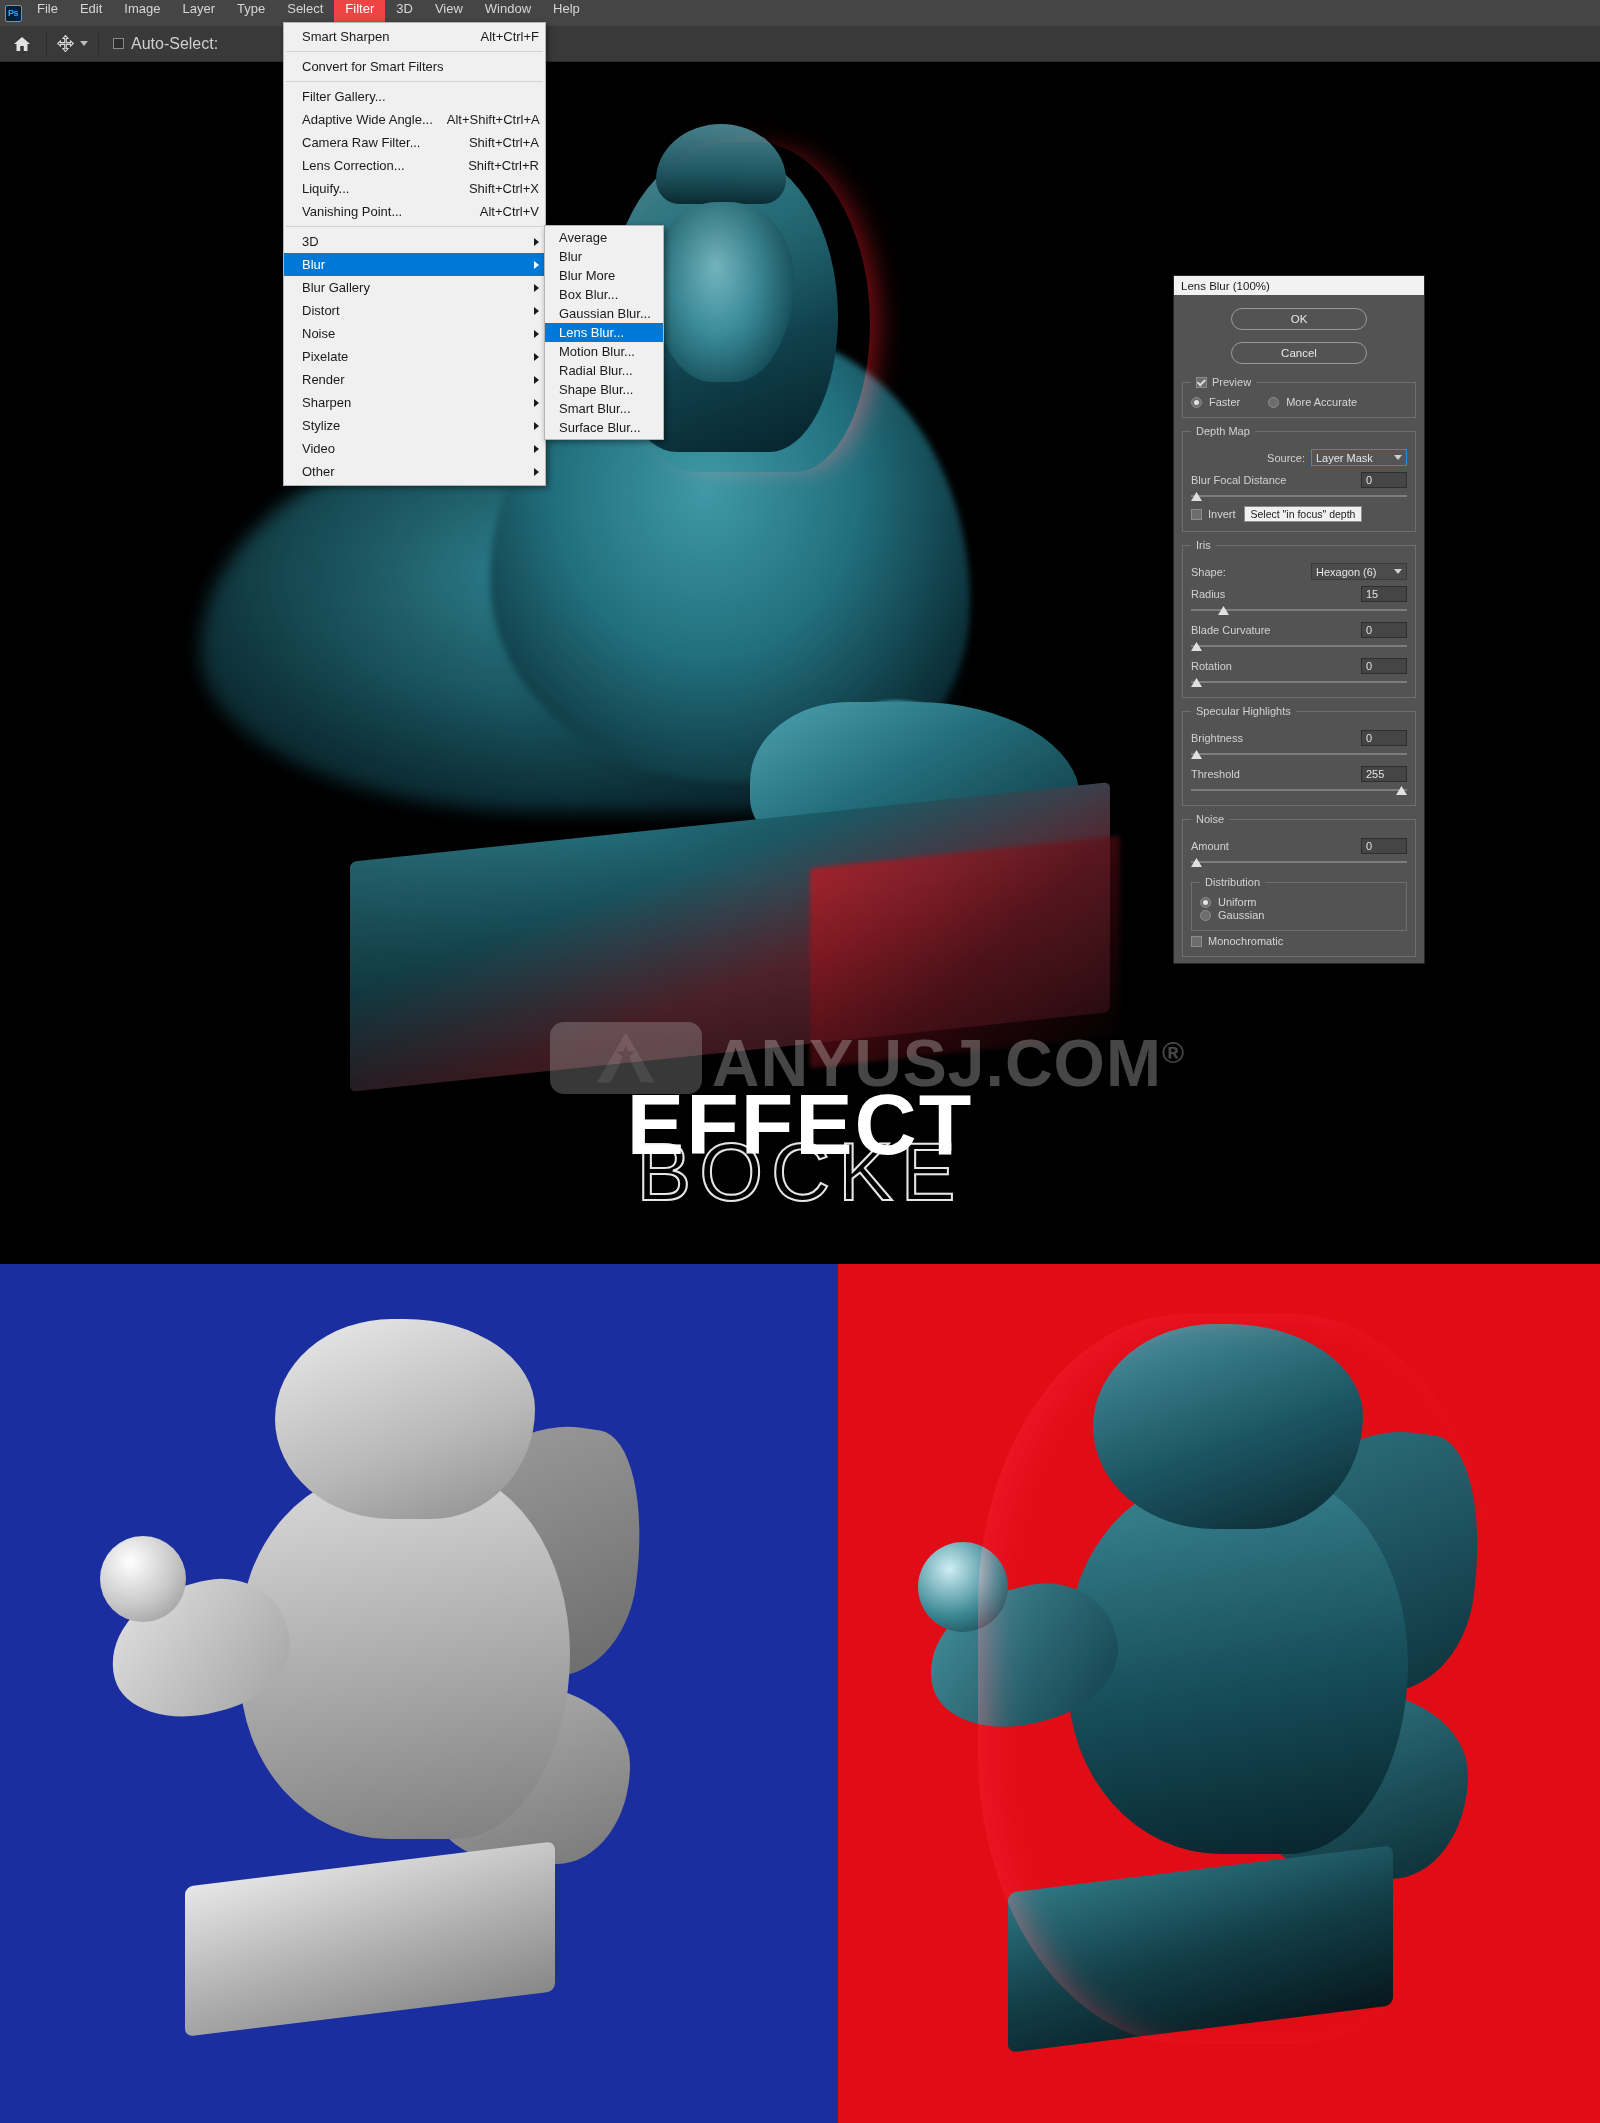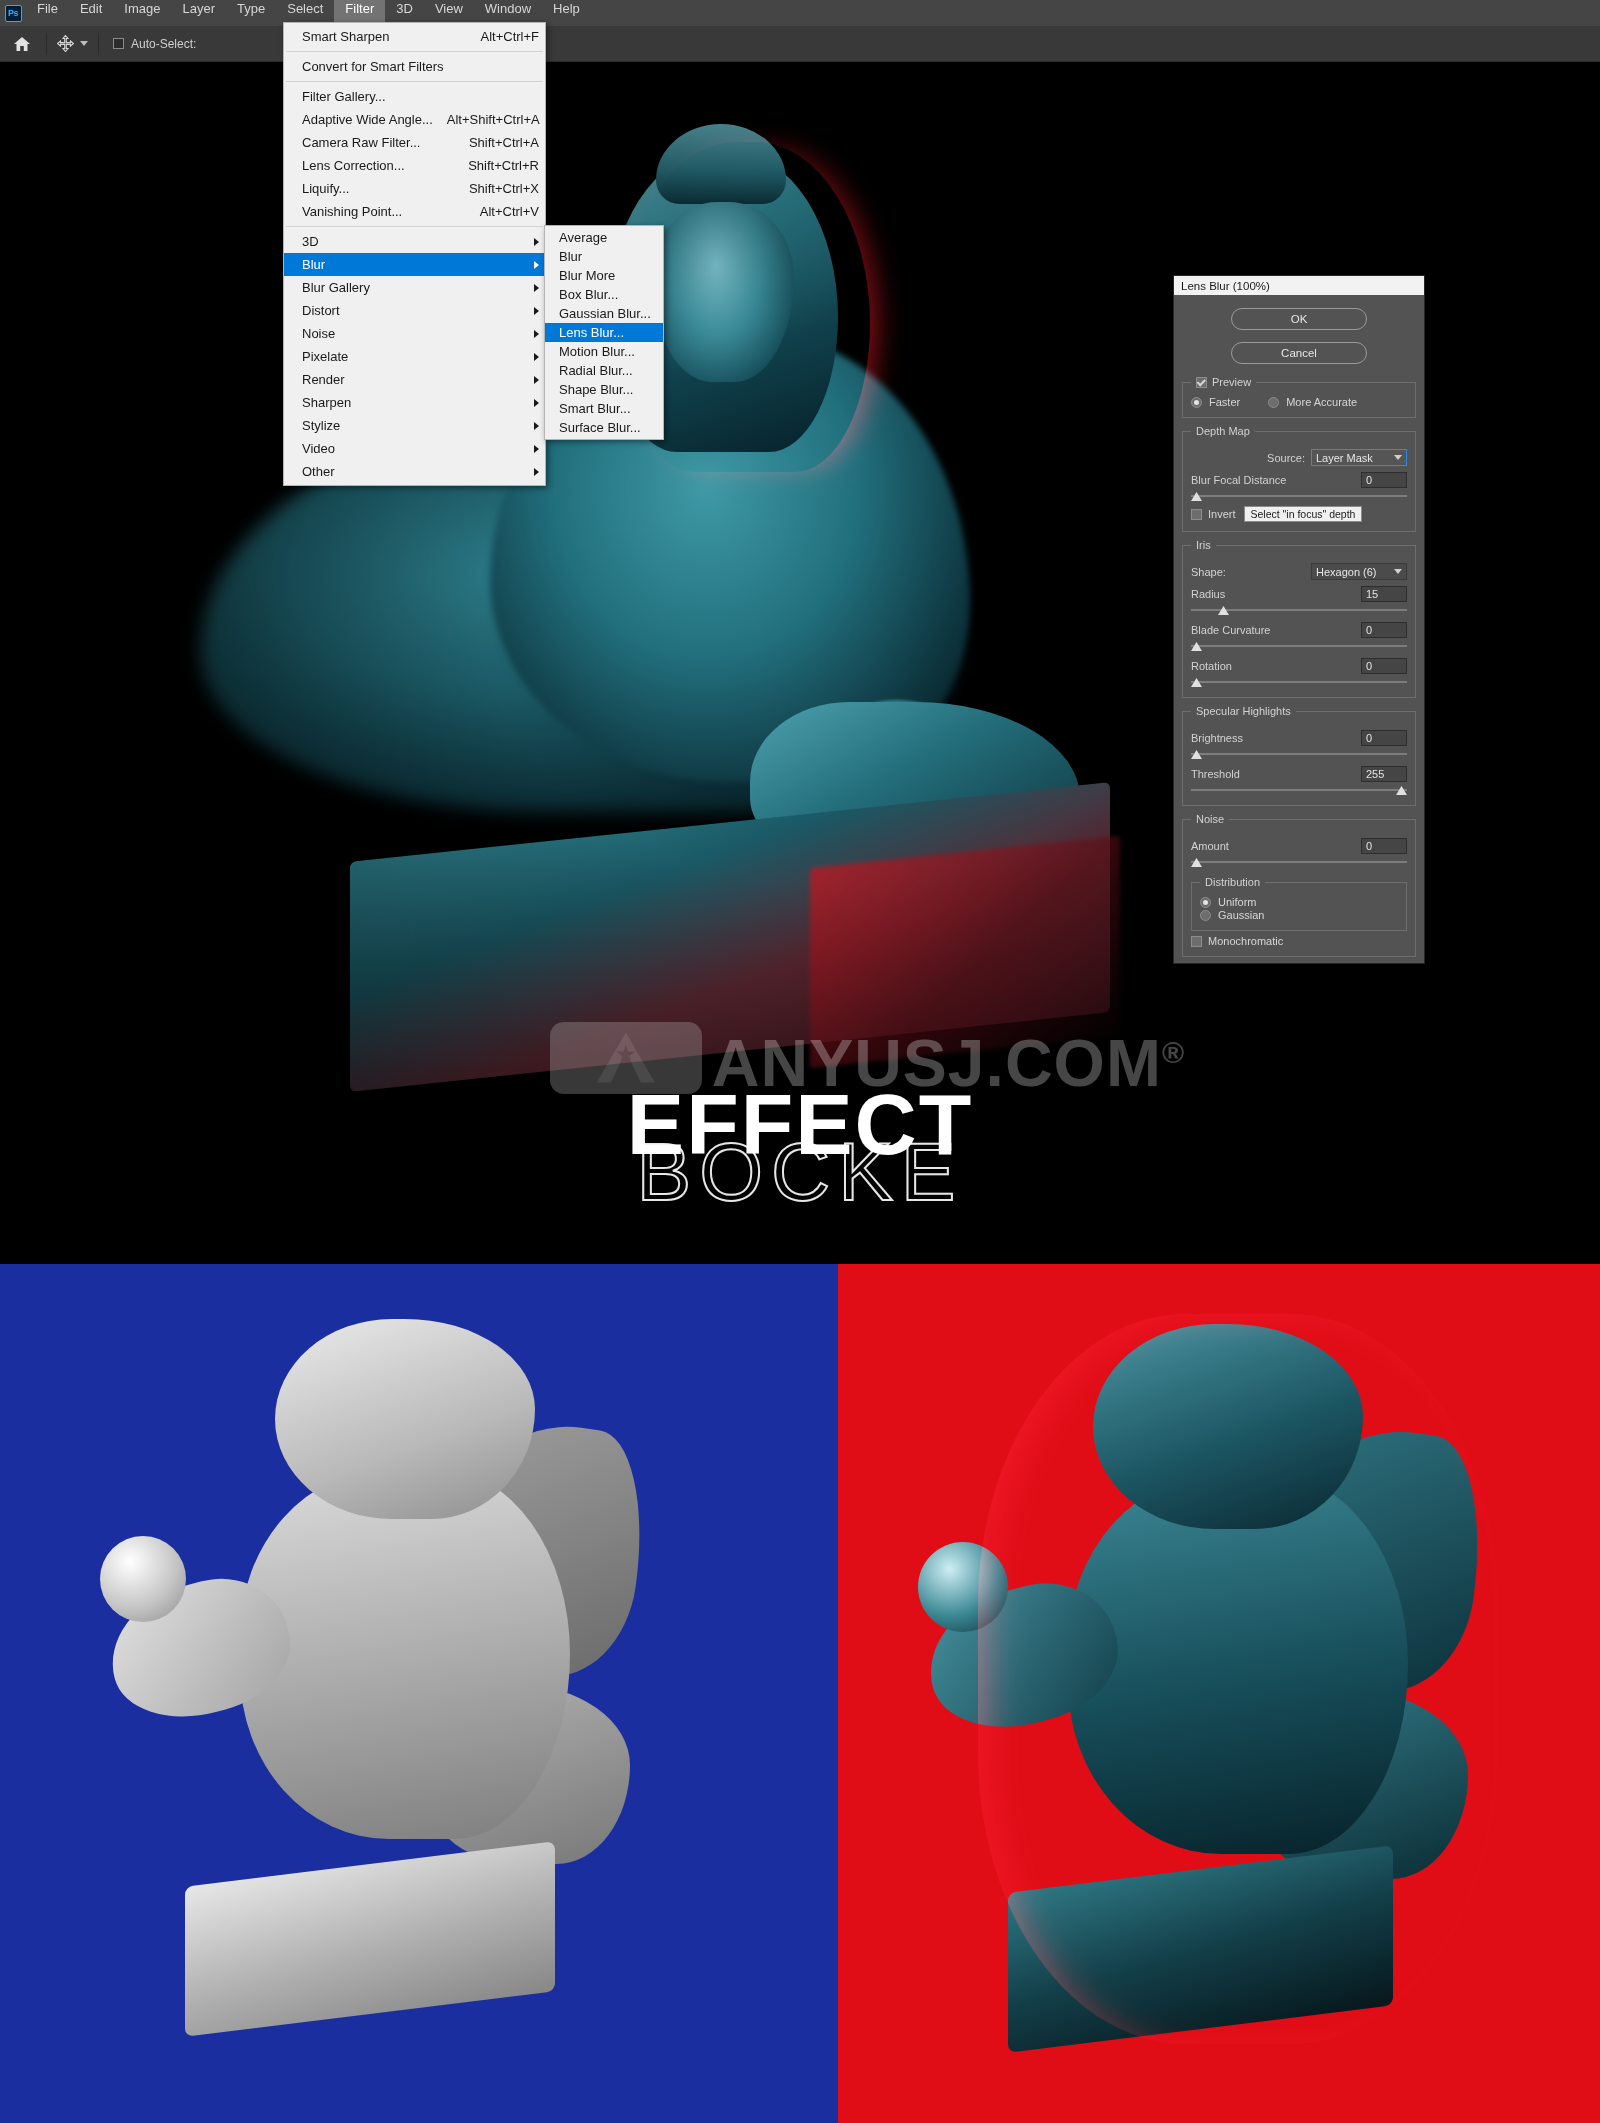--- a/index.html
+++ b/index.html
@@ -20,27 +20,27 @@
   .ps-logo {
     width: 26px; height: 26px; display: flex; align-items: center; justify-content: center;
     background: #454545;
   }
   .ps-logo-badge {
     width: 17px; height: 17px; border: 1px solid #31a8ff; border-radius: 2px;
     background: #001e36; color: #31a8ff; font-size: 9px; font-weight: bold;
     display: flex; align-items: center; justify-content: center; letter-spacing: -0.5px;
   }
   .menu-item { padding: 0 11px; font-size: 13px; color: #d6d6d6; line-height: 18px; }
-  .menu-item.active { background: #737373; color: #fff; }
+  .menu-item.active { background: #ef4444; color: #fff; }
 
   .ps-optionsbar {
     position: absolute; top: 26px; left: 0; width: 1600px; height: 36px;
     background: #393939; border-bottom: 1px solid #2b2b2b;
     display: flex; align-items: center; gap: 0px;
-    font-size: 12px; color: #cfcfcf;
+    font-size: 16px; color: #cfcfcf;
   }
   .opt-home { width: 44px; display:flex; align-items:center; justify-content:center; }
   .opt-sep { width: 1px; height: 22px; background: #2b2b2b; margin: 0 2px; }
   .opt-tool { display: flex; align-items: center; gap: 6px; padding: 0 8px; }
   .chev { width: 0; height: 0; border-left: 4px solid transparent; border-right: 4px solid transparent;
           border-top: 5px solid #bdbdbd; }
   .opt-check { display: flex; align-items: center; gap: 7px; padding-left: 12px; }
   .cbox { width: 11px; height: 11px; border: 1px solid #8a8a8a; background: #2d2d2d; }
 
   

